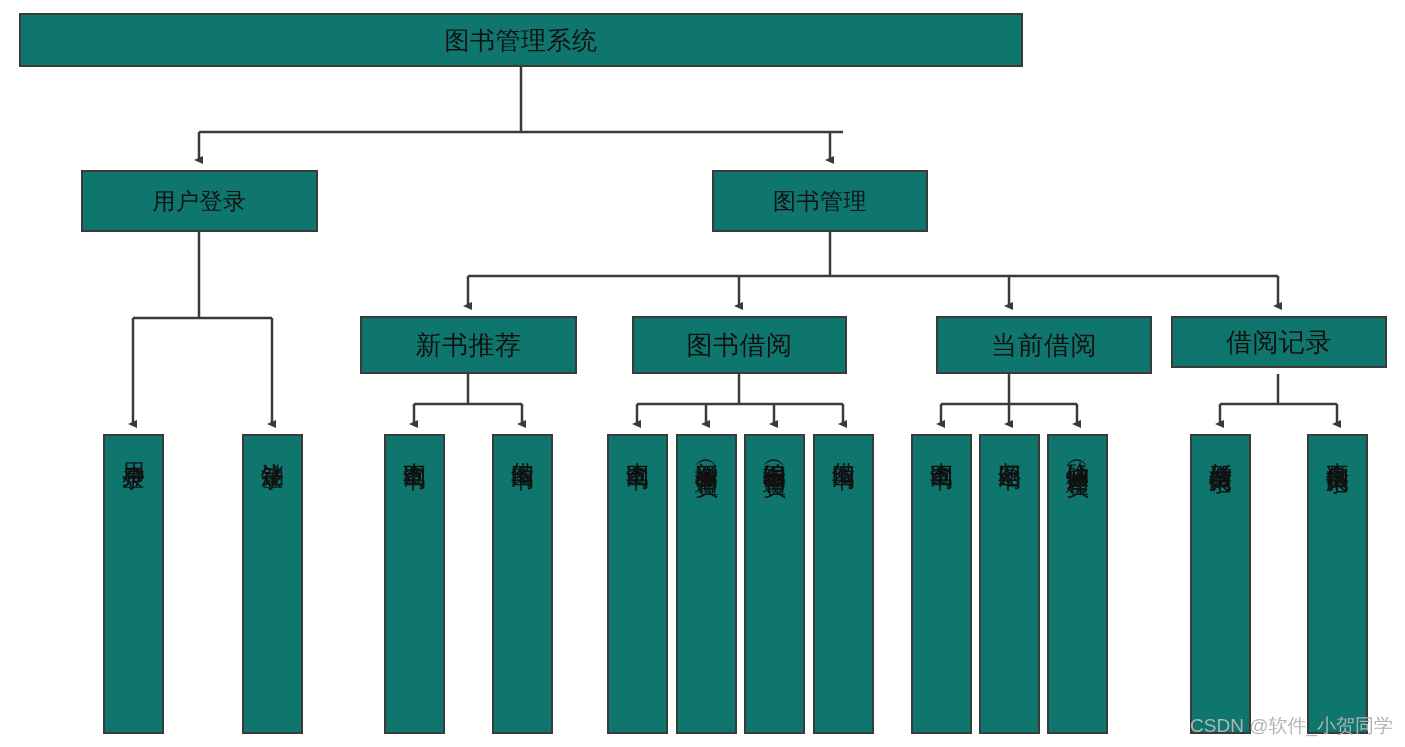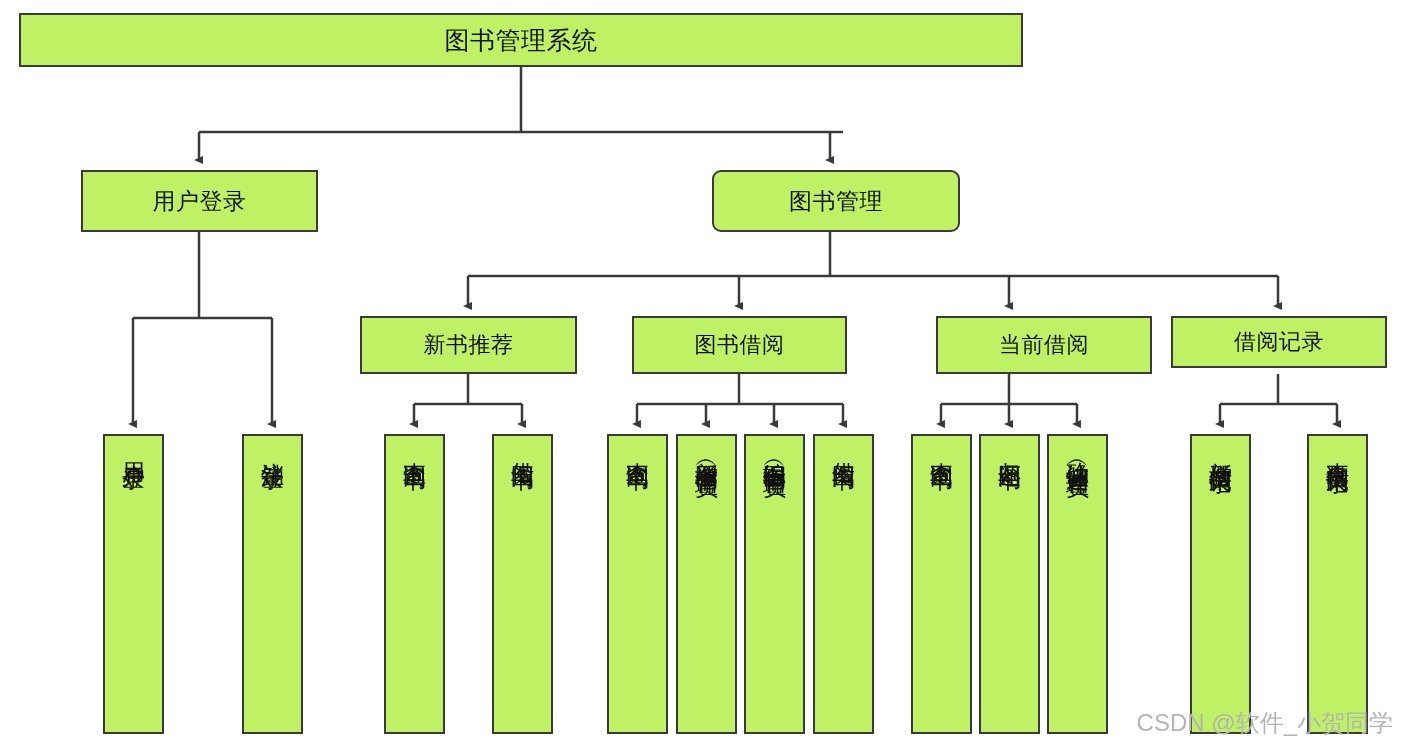--- a/index.html
+++ b/index.html
@@ -23,58 +23,58 @@
     position: absolute;
     left: 0;
     top: 0;
     width: 1405px;
     height: 747px;
     pointer-events: none;
   }
   .node {
     position: absolute;
     box-sizing: border-box;
-    background: #bef264;
+    background: #0f766e;
     border: 2.5px solid #3a3a3a;
     display: flex;
     align-items: center;
     justify-content: center;
     z-index: 2;
   }
   .node .label {
     color: #111111;
     letter-spacing: 0.5px;
     white-space: nowrap;
   }
   
   .node.root { }
   .node.root .label { font-size: 25px; }
   
   .node.lvl2 .label { font-size: 23px; }
   
-  .node.lvl3 .label { font-size: 22px; text-align: right; }
+  .node.lvl3 .label { font-size: 26px; text-align: right; }
   
   .node.leaf {
     align-items: flex-start;
     justify-content: center;
     padding-top: 8px;
   }
   .node.leaf .label {
     writing-mode: vertical-rl;
     text-orientation: upright;
     font-size: 23px;
     line-height: 1.18;
     letter-spacing: 2px;
     white-space: nowrap;
   }
   .watermark {
     position: absolute;
     right: 12px;
     bottom: 8px;
-    font-size: 24px;
+    font-size: 19px;
     color: #b4b4b4;
     white-space: nowrap;
     z-index: 5;
     font-family: "Liberation Sans", "DejaVu Sans", sans-serif;
   }
 </style>
 </head>
 <body>
 
 <div id="canvas">
@@ -131,21 +131,21 @@
   </svg>
 
   <div class="node root" style="left:19px; top:13px; width:1004px; height:54px;">
     <span class="label">图书管理系统</span>
   </div>
 
   <div class="node lvl2" style="left:81px; top:170px; width:237px; height:62px;">
     <span class="label">用户登录</span>
   </div>
 
-  <div class="node lvl2" style="left:712px; top:170px; width:248px; height:62px;border-radius:9px;">
+  <div class="node lvl2" style="left:712px; top:170px; width:216px; height:62px;">
     <span class="label">图书管理</span>
   </div>
 
   <div class="node lvl3" style="left:360px; top:316px; width:217px; height:58px;">
     <span class="label">新书推荐</span>
   </div>
 
   <div class="node lvl3" style="left:632px; top:316px; width:215px; height:58px;">
     <span class="label">图书借阅</span>
   </div>

